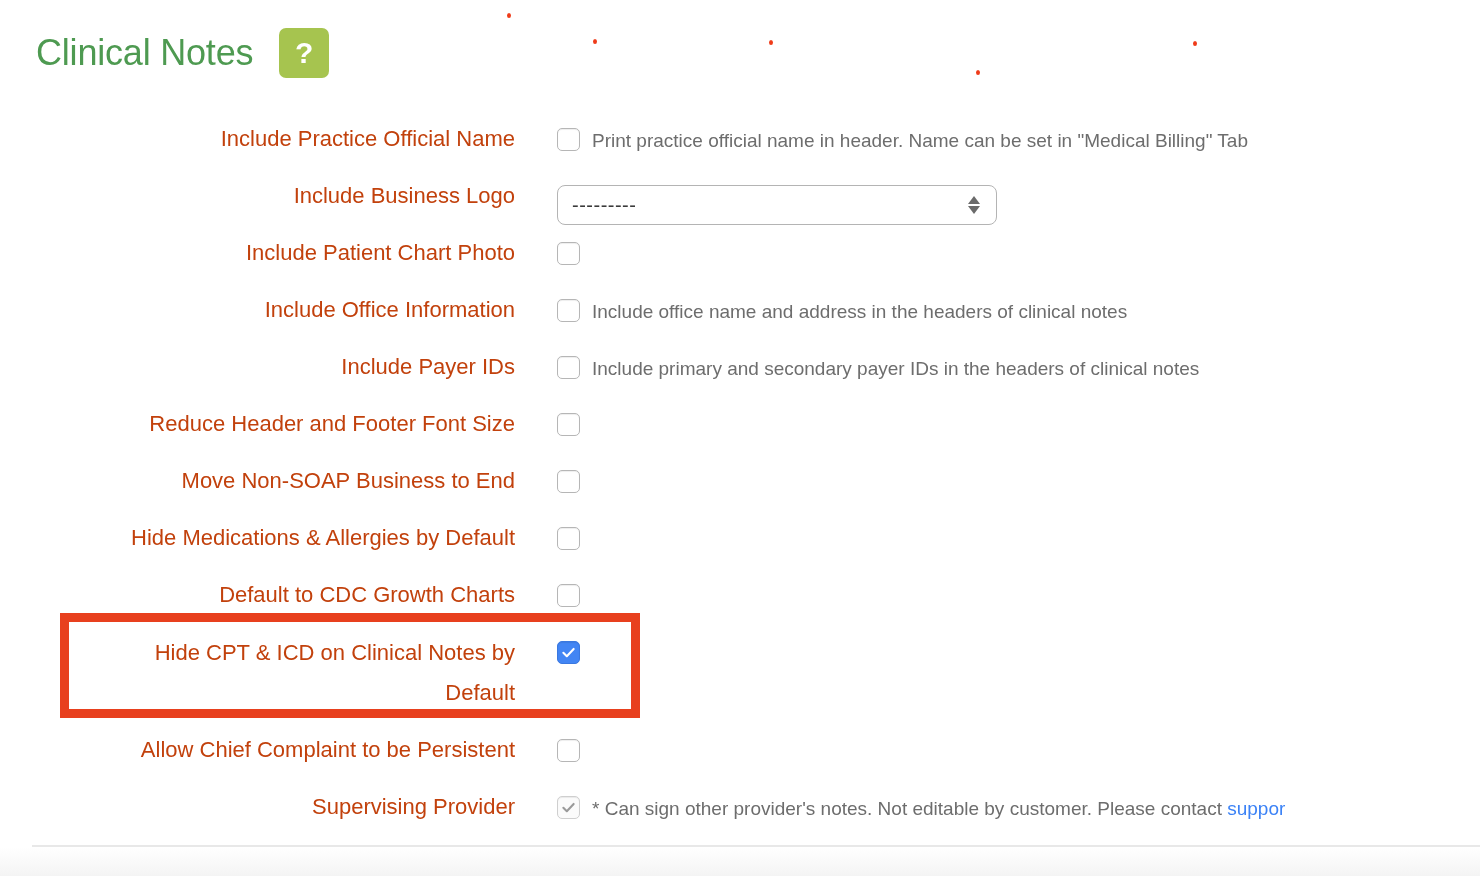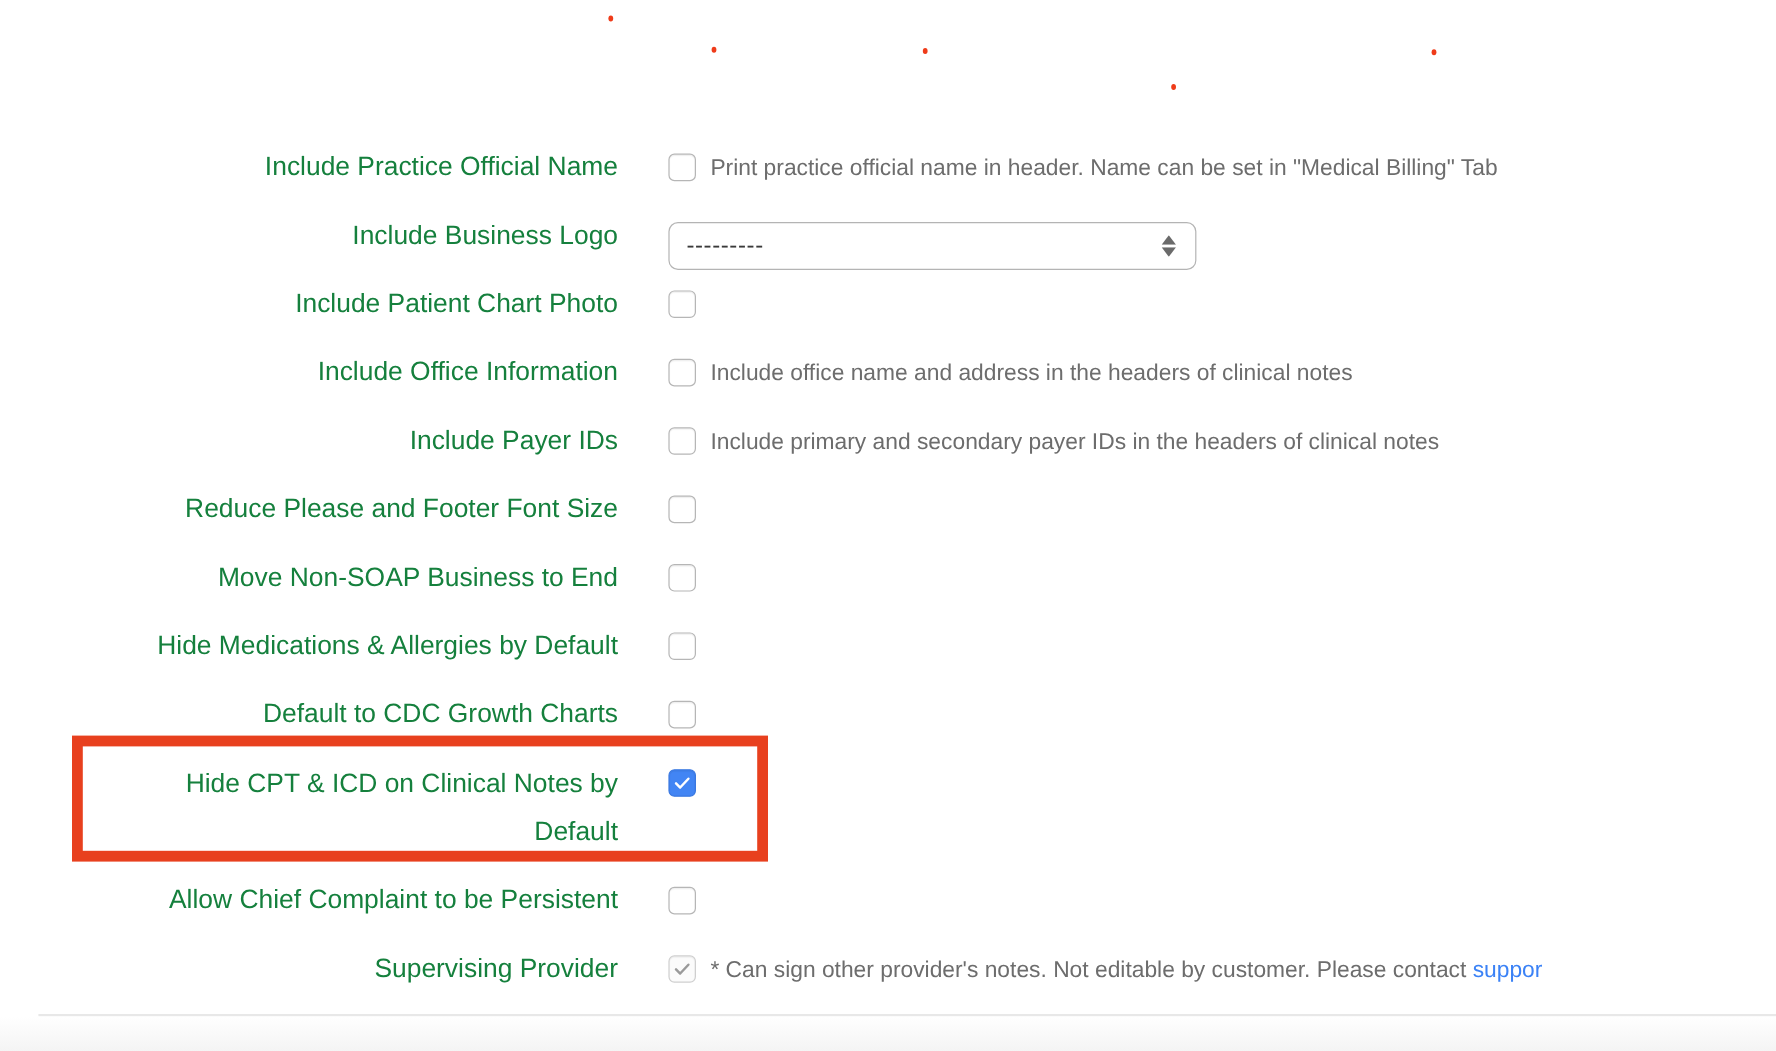--- a/index.html
+++ b/index.html
@@ -71,21 +71,21 @@
     position: relative;
     display: flex;
     align-items: flex-start;
     height: 57px;
   }
   .row-label {
     width: 515px;
     text-align: right;
     padding-right: 0px;
     font-size: 22px;
-    color: #15803d;
+    color: #c2410c;
     line-height: 26px;
     padding-top: 14px;
     white-space: pre-wrap;
   }
   .row-control {
     display: flex;
     align-items: flex-start;
     padding-left: 42px;
     padding-top: 16px;
     gap: 12px;
@@ -188,20 +188,24 @@
     width: 1480px;
     height: 29px;
     background: linear-gradient(to bottom, #ffffff 0%, #f4f4f4 100%);
   }
 </style>
 </head>
 <body>
 
 <div id="page">
 
+  <div class="page-header">
+    <div class="page-title">Clinical Notes</div>
+    <div class="help-badge">?</div>
+  </div>
 
   <div id="dots-layer">
       <div class="dot" style="left: 507px; top: 13px; background: rgb(239, 59, 25);"></div>
       <div class="dot" style="left: 593px; top: 39px; background: rgb(239, 59, 25);"></div>
       <div class="dot" style="left: 769px; top: 40px; background: rgb(239, 59, 25);"></div>
       <div class="dot" style="left: 976px; top: 70px; background: rgb(239, 59, 25);"></div>
       <div class="dot" style="left: 1193px; top: 41px; background: rgb(239, 59, 25);"></div>
     </div>
 
   <div class="form" id="form">
@@ -242,21 +246,21 @@
         </div>
       </div>
       <div class="row">
         <div class="row-label">Include Payer IDs</div>
         <div class="row-control">
           <div class="cbx"></div>
           <div class="row-help"><span>Include primary and secondary payer IDs in the headers of clinical notes</span></div>
         </div>
       </div>
       <div class="row">
-        <div class="row-label">Reduce Please and Footer Font Size</div>
+        <div class="row-label">Reduce Header and Footer Font Size</div>
         <div class="row-control">
           <div class="cbx"></div>
         </div>
       </div>
       <div class="row">
         <div class="row-label">Move Non-SOAP Business to End</div>
         <div class="row-control">
           <div class="cbx"></div>
         </div>
       </div>

